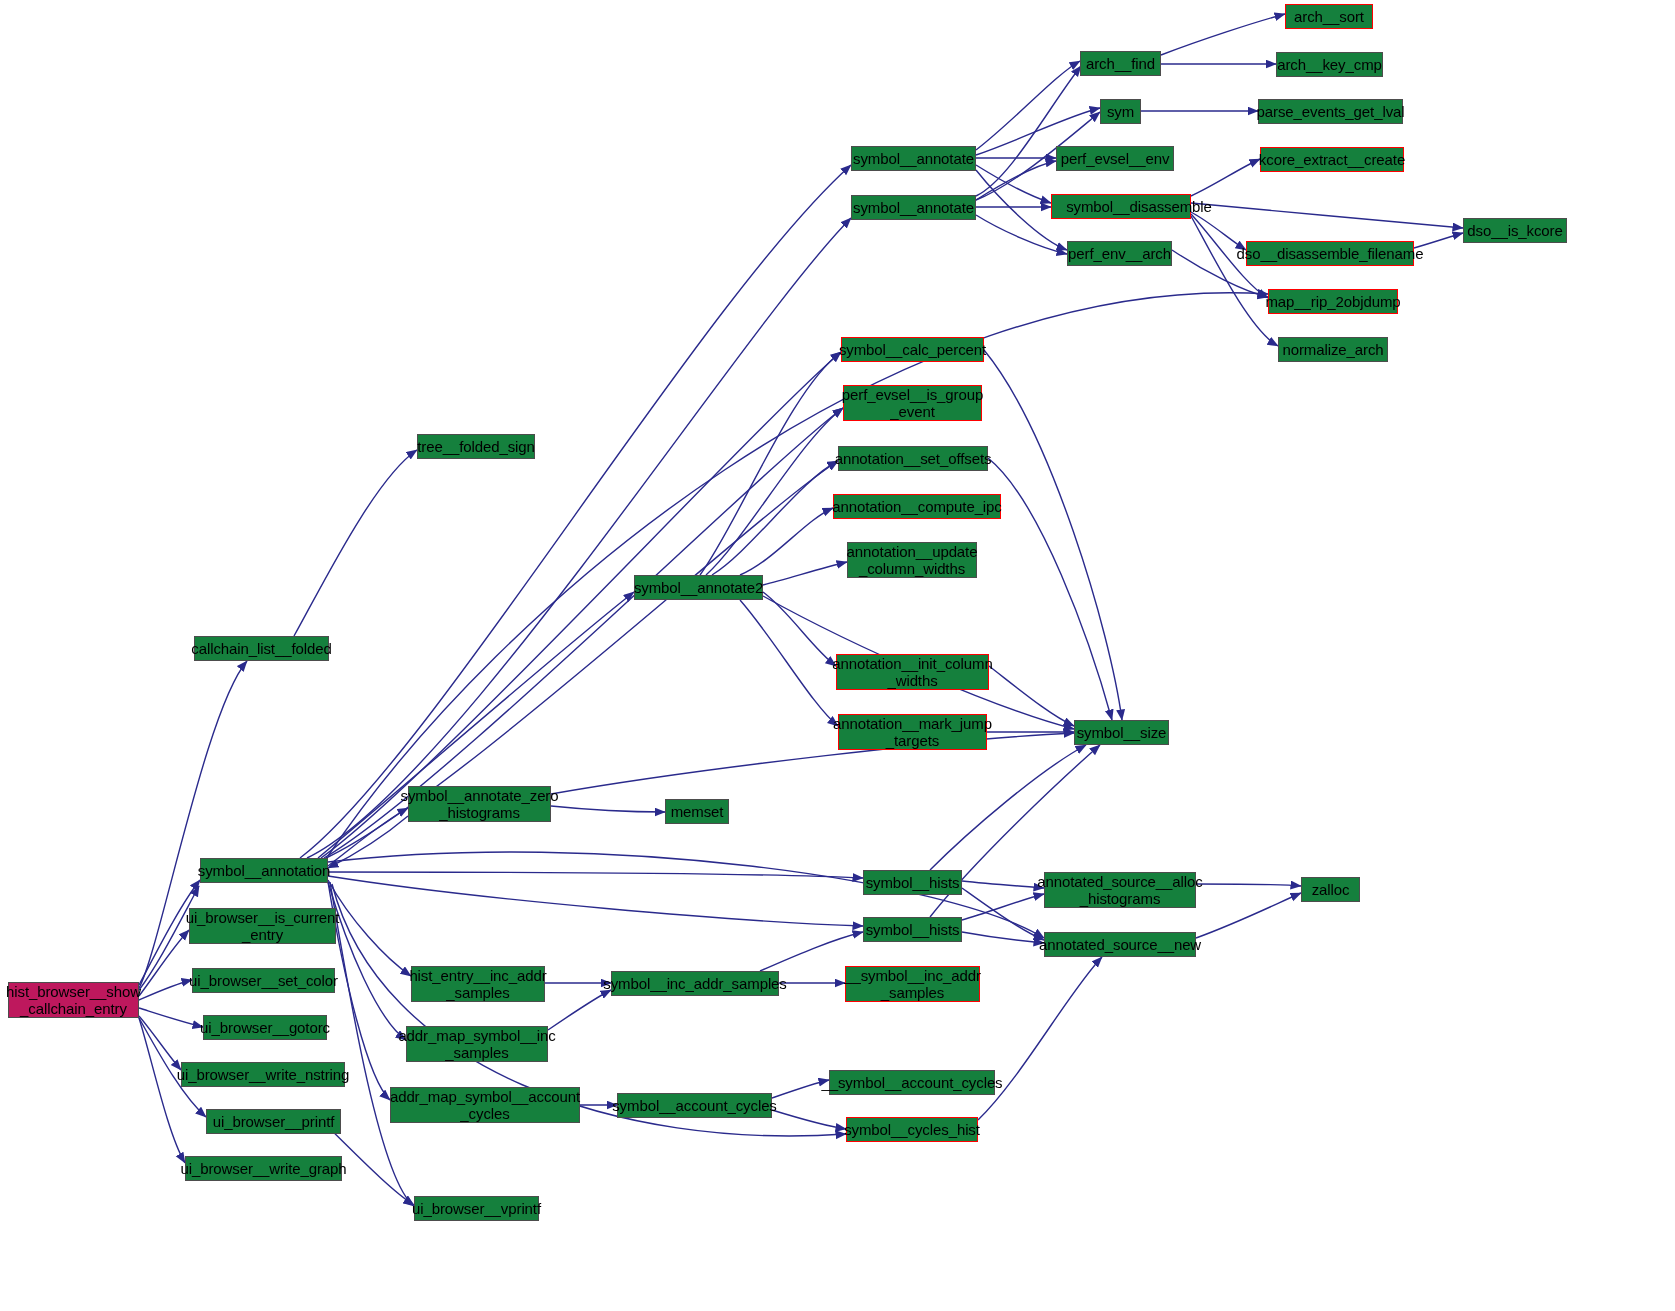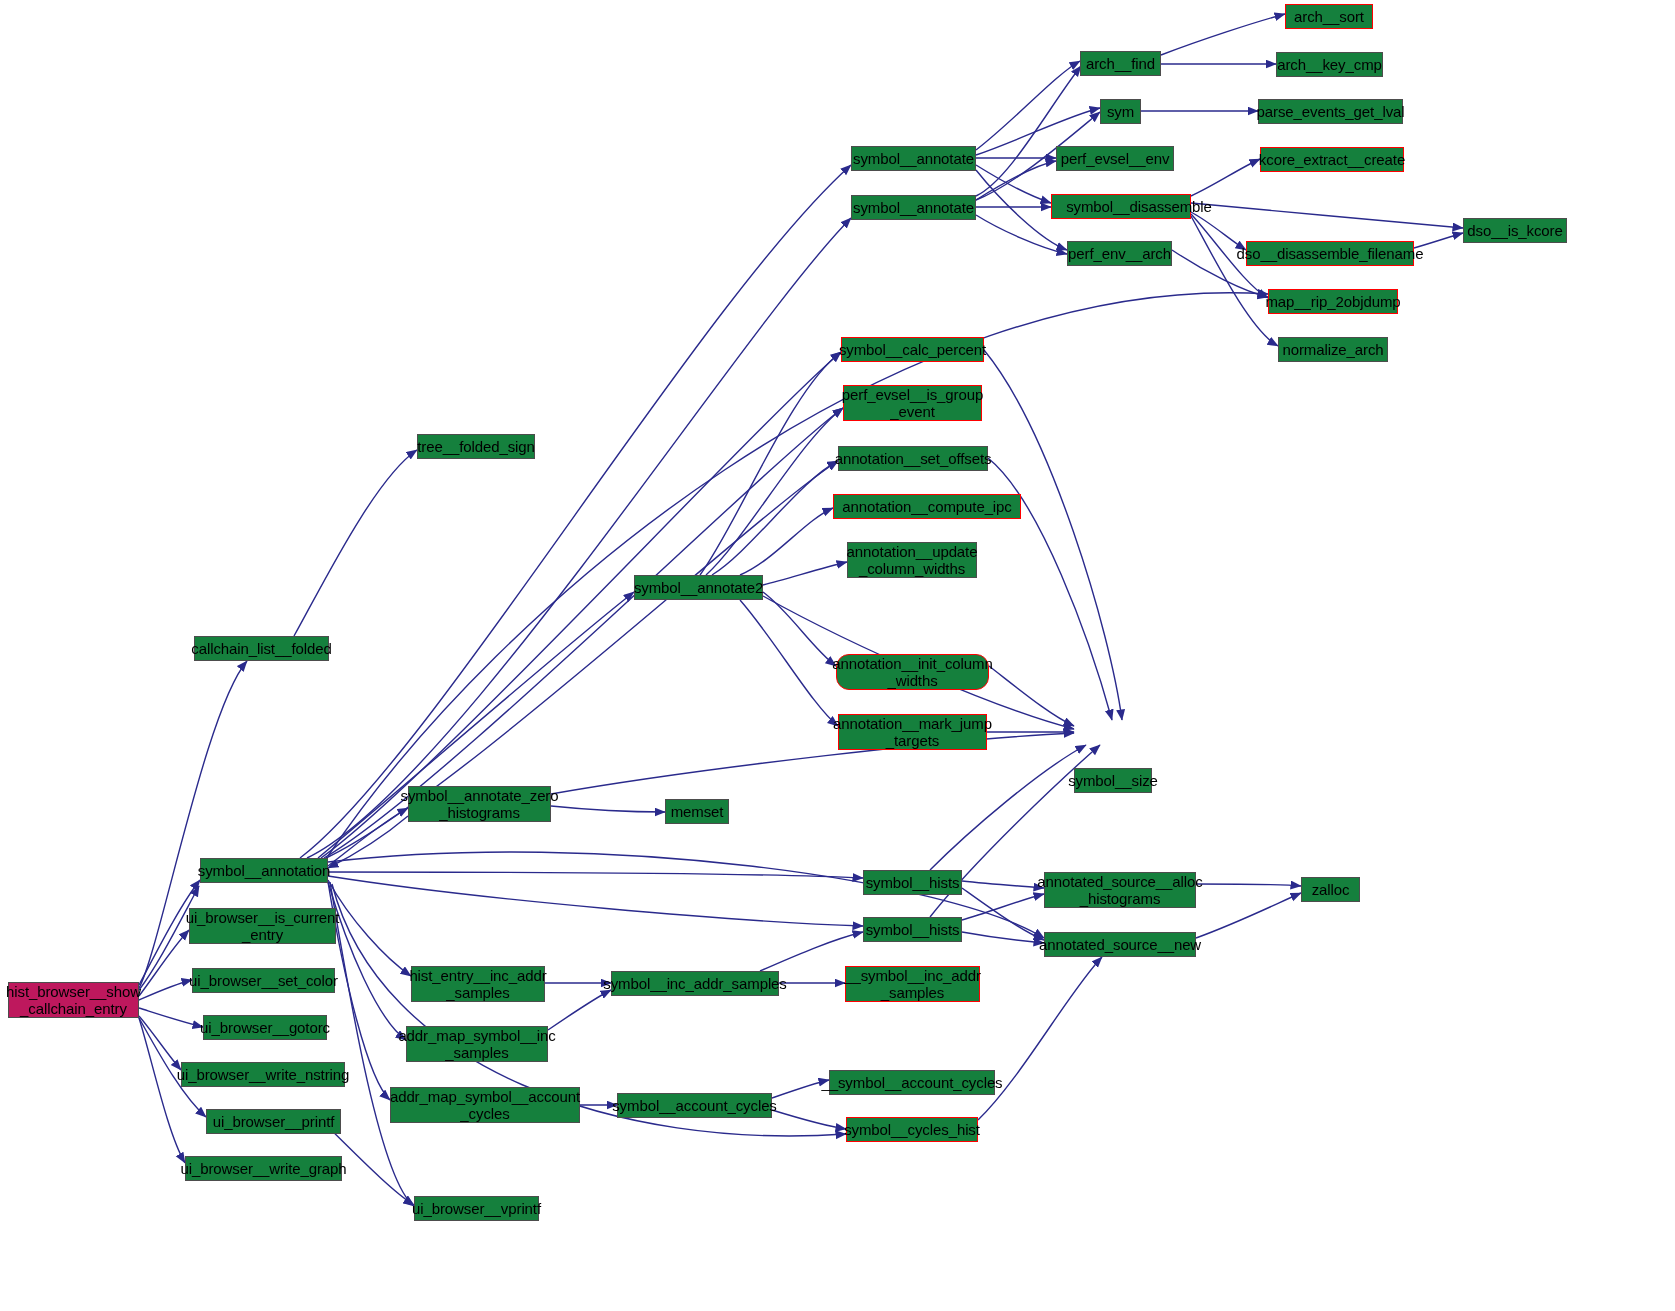--- a/index.html
+++ b/index.html
@@ -142,28 +142,28 @@
       <div class="node" style="left: 617px; top: 1093px; width: 155px; height: 25px;">symbol__account_cycles</div>
       <div class="node red" style="left: 845px; top: 966px; width: 135px; height: 36px;">__symbol__inc_addr
 _samples</div>
       <div class="node" style="left: 829px; top: 1070px; width: 166px; height: 25px;">__symbol__account_cycles</div>
       <div class="node red" style="left: 846px; top: 1117px; width: 132px; height: 25px;">symbol__cycles_hist</div>
       <div class="node" style="left: 634px; top: 575px; width: 129px; height: 25px;">symbol__annotate2</div>
       <div class="node red" style="left: 841px; top: 337px; width: 143px; height: 25px;">symbol__calc_percent</div>
       <div class="node red" style="left: 843px; top: 385px; width: 139px; height: 36px;">perf_evsel__is_group
 _event</div>
       <div class="node" style="left: 838px; top: 446px; width: 150px; height: 25px;">annotation__set_offsets</div>
-      <div class="node red" style="left: 833px; top: 494px; width: 188px; height: 25px;">annotation__compute_ipc</div>
+      <div class="node red" style="left: 833px; top: 494px; width: 168px; height: 25px;">annotation__compute_ipc</div>
       <div class="node" style="left: 847px; top: 542px; width: 130px; height: 36px;">annotation__update
 _column_widths</div>
-      <div class="node red" style="left: 836px; top: 654px; width: 153px; height: 36px; border-radius: 13px;">annotation__init_column
+      <div class="node red" style="left: 836px; top: 654px; width: 153px; height: 36px;">annotation__init_column
 _widths</div>
       <div class="node red" style="left: 838px; top: 714px; width: 149px; height: 36px;">annotation__mark_jump
 _targets</div>
-      <div class="node" style="left: 1074px; top: 720px; width: 78px; height: 25px; margin-top: 48px;">symbol__size</div>
+      <div class="node" style="left: 1074px; top: 720px; width: 95px; height: 25px;">symbol__size</div>
       <div class="node" style="left: 863px; top: 870px; width: 99px; height: 25px;">symbol__hists</div>
       <div class="node" style="left: 863px; top: 917px; width: 99px; height: 25px;">symbol__hists</div>
       <div class="node" style="left: 1044px; top: 872px; width: 152px; height: 36px;">annotated_source__alloc
 _histograms</div>
       <div class="node" style="left: 1044px; top: 932px; width: 152px; height: 25px;">annotated_source__new</div>
       <div class="node" style="left: 1301px; top: 877px; width: 59px; height: 25px;">zalloc</div>
       <div class="node" style="left: 851px; top: 146px; width: 125px; height: 25px;">symbol__annotate</div>
       <div class="node" style="left: 851px; top: 195px; width: 125px; height: 25px;">symbol__annotate</div>
       <div class="node" style="left: 1080px; top: 51px; width: 81px; height: 25px;">arch__find</div>
       <div class="node" style="left: 1100px; top: 99px; width: 41px; height: 25px;">sym</div>

